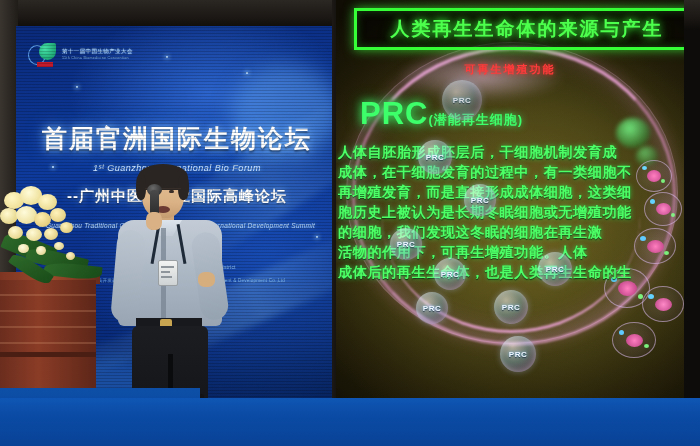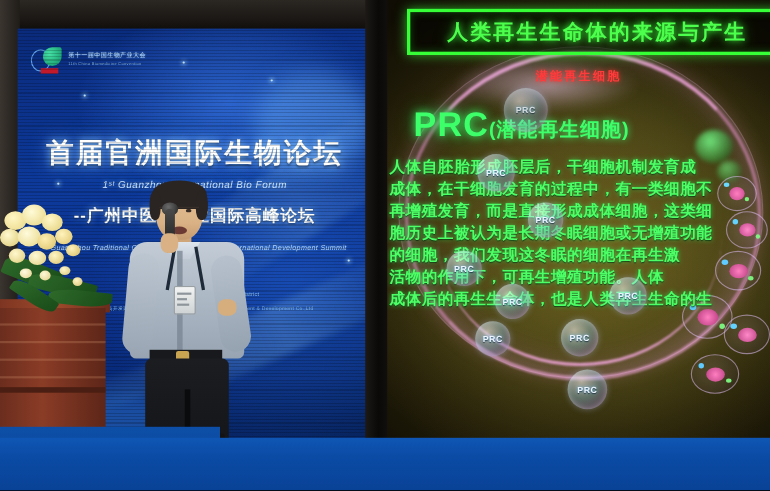--- a/index.html
+++ b/index.html
@@ -122,21 +122,21 @@
           background:linear-gradient(90deg,#6b2d1e 0%,#8a3c26 40%,#5d2618 100%);}
   .podium-top{position:absolute;left:0;top:272px;width:100px;height:12px;
               background:linear-gradient(90deg,#7d3522,#a04a2c 50%,#6a2c1c);}
   .podium-trim{position:absolute;left:0;top:352px;width:96px;height:5px;background:#4a1e12;}
   .podium-stripe{position:absolute;left:0;width:96px;height:1.5px;background:rgba(220,160,120,.25);}
   .flowers{position:absolute;left:0;top:186px;width:100px;height:104px;}
   .fl{position:absolute;border-radius:50%;}
   .leafy{position:absolute;background:linear-gradient(120deg,#2f6b2a,#184a18);border-radius:50% 6% 50% 6%;}
 
   
-  .screen{position:absolute;left:352px;top:0;width:348px;height:400px;overflow:hidden;
+  .screen{position:absolute;left:336px;top:0;width:348px;height:400px;overflow:hidden;
           background:
             radial-gradient(ellipse 300px 260px at 55% 55%, #5a5118 0%, #3f3a12 42%, #241f09 72%, #100d04 100%);}
   .screen-wash{position:absolute;inset:0;
      background:radial-gradient(ellipse 340px 300px at 52% 58%, rgba(180,160,60,.25), rgba(0,0,0,0) 70%);}
 
   
   .slide-title-box{position:absolute;left:18px;top:8px;width:340px;height:36px;
         border:3px solid #37ff37;background:rgba(0,0,0,.55);
         box-shadow:0 0 10px rgba(60,255,60,.7),inset 0 0 8px rgba(40,200,40,.35);
         display:flex;align-items:center;justify-content:center;}
@@ -156,21 +156,21 @@
      filter:blur(1.2px);}
   .bubble-hi{position:absolute;left:60px;top:52px;width:170px;height:50px;border-radius:50%;
      background:radial-gradient(ellipse,rgba(255,210,250,.55),rgba(255,180,240,0) 70%);filter:blur(4px);}
 
   .red-label{position:absolute;left:0;top:62px;width:348px;text-align:center;
      font-size:11px;font-weight:bold;color:#ff3b3b;letter-spacing:2px;
      text-shadow:0 0 5px rgba(255,40,40,.9);}
   .prc-row{position:absolute;left:24px;top:96px;width:320px;display:flex;align-items:baseline;}
   .prc-big{font-size:31px;font-weight:bold;color:#3dff6a;letter-spacing:1px;
      text-shadow:0 0 8px rgba(60,255,110,.95),0 0 16px rgba(30,200,70,.7);}
-  .prc-paren{font-size:18px;font-weight:bold;color:#3dff6a;letter-spacing:1px;
+  .prc-paren{font-size:13px;font-weight:bold;color:#3dff6a;letter-spacing:1px;
      text-shadow:0 0 7px rgba(60,255,110,.9);}
 
   .slide-body{position:absolute;left:2px;top:142px;width:300px;}
   .sb-line{font-size:14.2px;font-weight:bold;color:#4dff66;letter-spacing:.5px;line-height:20px;
      white-space:nowrap;text-shadow:0 0 5px rgba(50,230,80,.9),0 1px 1px rgba(0,0,0,.8);}
 
   
   .prcball{position:absolute;border-radius:50%;
      background:radial-gradient(circle at 35% 30%, rgba(255,255,255,.55), rgba(150,210,255,.35) 45%, rgba(120,90,160,.45) 78%, rgba(60,40,90,.55) 100%);
      box-shadow:inset 0 0 6px rgba(255,255,255,.45),0 0 6px rgba(180,200,255,.35);
@@ -341,21 +341,21 @@
     <div class="cell" style="left:276px;top:322px;width:42px;height:34px;">
       <div class="nuc" style="left:13px;top:11px;width:17px;height:13px;background:radial-gradient(circle,#ff7ec0,#b83f80);"></div>
       <div class="organelle" style="left:6px;top:7px;width:5px;height:5px;background:#5fcbff;"></div>
       <div class="organelle" style="left:31px;top:21px;width:5px;height:4px;background:#7cf07c;"></div>
     </div>
 
     <div class="slide-title-box">
       <div class="slide-title">人类再生生命体的来源与产生</div>
     </div>
 
-    <div class="red-label">潜能再生细胞</div>
+    <div class="red-label">可再生增殖功能</div>
 
     <div class="prc-row">
       <span class="prc-big">PRC</span>
       <span class="prc-paren">(潜能再生细胞)</span>
     </div>
 
     <div class="slide-body">
       <div class="sb-line">人体自胚胎形成胚层后，干细胞机制发育成</div>
       <div class="sb-line">成体，在干细胞发育的过程中，有一类细胞不</div>
       <div class="sb-line">再增殖发育，而是直接形成成体细胞，这类细</div>

